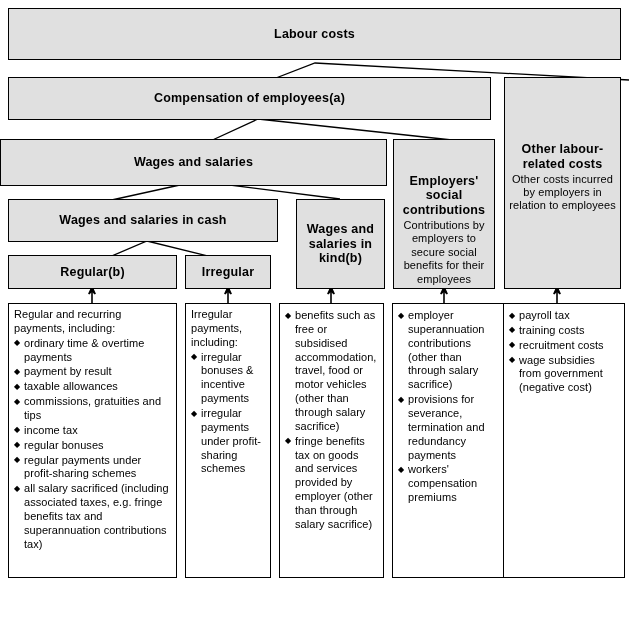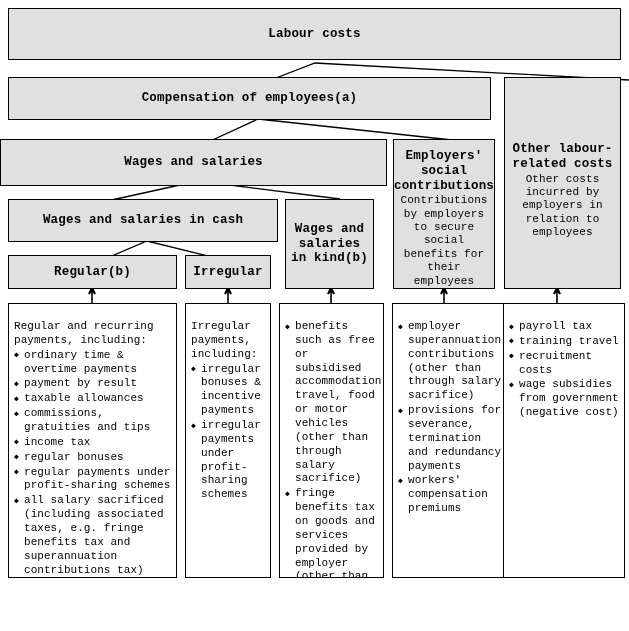--- a/index.html
+++ b/index.html
@@ -11,21 +11,20 @@
   body {
     font-family: "Liberation Sans", sans-serif;
     color: #000000;
   }
   #diagram {
     position: relative;
     width: 629px;
     height: 631px;
     background: #ffffff;
     overflow: hidden;
-    font-family: Liberation Mono, monospace;
   }
   
   .hbox {
     position: absolute;
     box-sizing: border-box;
     background: #e0e0e0;
     border: 1.4px solid #000000;
     display: flex;
     flex-direction: column;
     align-items: center;
@@ -49,21 +48,21 @@
     box-sizing: border-box;
     background: #ffffff;
     border: 1.4px solid #000000;
     font-size: 11px;
     line-height: 1.26;
     letter-spacing: 0.05px;
     padding: 4px 3px 3px 4px;
     overflow: hidden;
   }
   .dbox .intro {
-    margin: 12px 0 0 1px;
+    margin: 0 0 0 1px;
     padding: 0;
   }
   .dbox ul {
     list-style: none;
     margin: 0;
     padding: 0;
   }
   .dbox li {
     position: relative;
     padding-left: 10px;
@@ -146,25 +145,25 @@
   </div>
 
   <div class="hbox" style="left:8px; top:199px; width:270px; height:43px;">
     <span>Wages and salaries in cash</span>
   </div>
 
   <div class="hbox" style="left:185px; top:255px; width:86px; height:34px;">
     <span>Irregular</span>
   </div>
 
-  <div class="hbox" style="left:285px; top:199px; width:89px; height:90px;">
+  <div class="hbox" style="left:296px; top:199px; width:89px; height:90px;">
     <span>Wages and salaries in kind(b)</span>
   </div>
 
-  <div class="hbox" style="left:393px; top:139px; width:102px; height:150px; justify-content:flex-start; padding-top:9px;">
+  <div class="hbox" style="left:393px; top:139px; width:102px; height:150px; justify-content:flex-end; padding-top:9px;">
     <span>Employers' social contributions</span>
     <span class="sub">Contributions by employers to secure social benefits for their employees</span>
   </div>
 
   <div class="hbox" style="left:504px; top:77px; width:117px; height:212px; justify-content:flex-start; padding-top:64px;">
     <span>Other labour-related costs</span>
     <span class="sub">Other costs incurred by employers in relation to employees</span>
   </div>
 
   <div class="dbox" style="left:8px; top:303px; width:169px; height:275px;">
@@ -210,20 +209,20 @@
         <li>employer superannuation contributions (other than through salary sacrifice)</li>
         <li>provisions for severance, termination and redundancy payments</li>
         <li>workers' compensation premiums</li>
       </ul>
   </div>
 
   <div class="dbox" style="left:503px; top:303px; width:122px; height:275px;">
     <div class="intro"></div>
     <ul>
         <li>payroll tax</li>
-        <li>training travel</li>
+        <li>training costs</li>
         <li>recruitment costs</li>
         <li>wage subsidies from government (negative cost)</li>
       </ul>
   </div>
 
 
 </div>
 
 </body></html>

